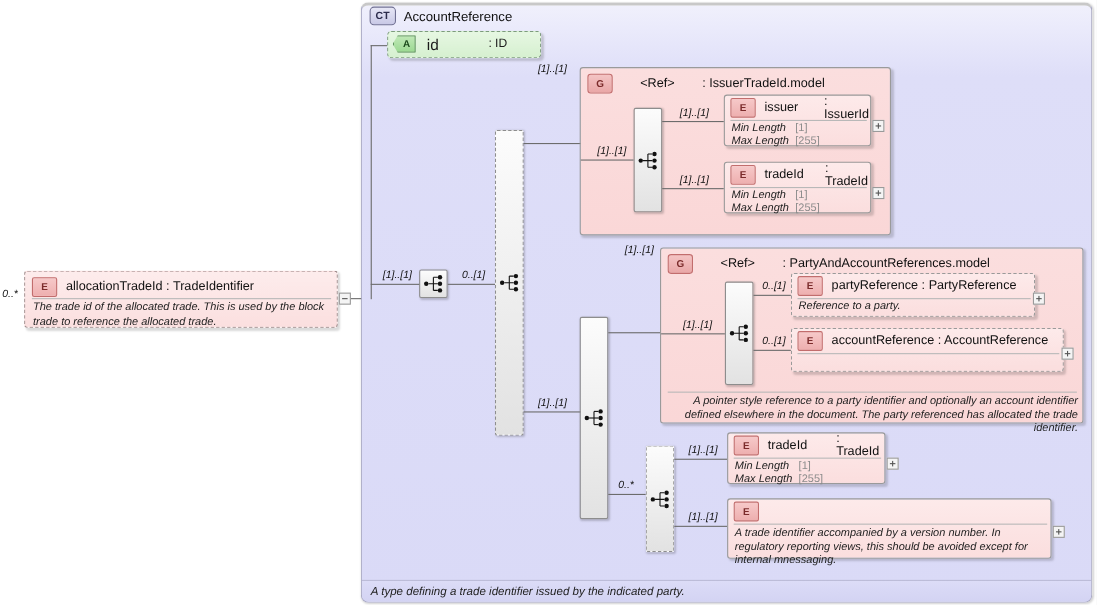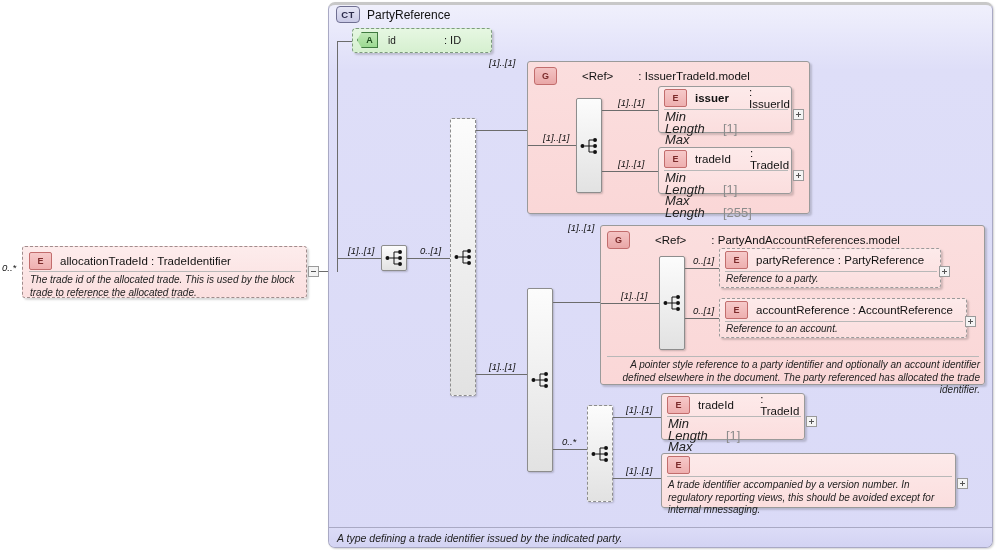--- a/index.html
+++ b/index.html
@@ -46,21 +46,21 @@
   }
   .attr-inner{position:absolute;left:4px;top:3px;display:flex;align-items:center;gap:10px;}
   .ahex{
     width:21px;height:16px;border:1px solid #3f7a3f;
     background:linear-gradient(to bottom,#bfe8b6,#9cd992);
     display:flex;align-items:center;justify-content:center;
     font-size:9px;font-weight:bold;color:#1c4a1c;
     clip-path:polygon(22% 0,100% 0,100% 100%,22% 100%,0 50%);
     padding-left:4px;box-sizing:border-box;
   }
-  .attr-name{font-size:10px;width:46px;}
+  .attr-name{font-size:14px;width:46px;}
   .attr-type{font-size:11px;}
 
   
   .ebox{
     background:linear-gradient(to bottom,#fdeaea,#fbdede);
     border:1px solid #9a9a9a;border-radius:3px;
   }
   .ebox.dashed{border:1px dashed #9a9a9a;}
   .ebox-head{position:relative;height:22px;display:flex;align-items:center;gap:8px;padding-left:5px;}
   .ehex{
@@ -71,21 +71,21 @@
   }
   .ghex{
     width:21px;height:16px;border:1px solid #c26d6d;border-radius:3px;
     background:linear-gradient(to bottom,#f4c4c4,#e9a7a7);
     display:flex;align-items:center;justify-content:center;
     font-size:9px;font-weight:bold;color:#7b2b2b;flex:none;
   }
   .ename{font-size:11.5px;color:#111;}
   .hr{position:absolute;height:1px;background:#b8b8b8;}
   .doc{position:absolute;font-style:italic;font-size:10px;color:#222;line-height:12.5px;}
-  .facets{position:absolute;font-size:13px;line-height:11.5px;}
+  .facets{position:absolute;font-size:10px;line-height:11.5px;}
   .facets i{font-style:italic;color:#222;display:inline-block;width:58px;}
   .facets b{font-weight:normal;color:#8c8c8c;}
 
   
   .gbox{
     background:linear-gradient(to bottom,#fbdede,#fad7d7);
     border:1px solid #9a9a9a;border-radius:3px;
     box-shadow:2px 2px 2px rgba(0,0,0,.17);
     position:absolute;box-sizing:border-box;
   }
@@ -146,21 +146,21 @@
     <div class="hr" style="left:6px;top:24px;width:272px;"></div>
     <div class="doc" style="left:7px;top:27px;width:272px;">The trade id of the allocated trade. This is used by the block trade to reference the allocated trade.</div>
   </div>
   <div class="expander" style="left:308px;top:266px;"></div>
   <div class="ln lnh" style="left:319px;top:271px;width:18px;"></div>
 
   <div class="ct-panel"></div>
 
   <div class="ct-head">
     <span class="tag">CT</span>
-    <span class="ct-title">PartyReference</span>
+    <span class="ct-title">AccountReference</span>
   </div>
 
   <div class="ln lnv" style="left:337px;top:41px;height:231px;"></div>
   <div class="ln lnh" style="left:337px;top:41px;width:15px;"></div>
   <div class="box attr-box">
     <div class="attr-inner">
       <span class="ahex">A</span>
       <span class="attr-name">id</span>
       <span class="attr-type">: ID</span>
     </div>
@@ -228,21 +228,21 @@
 
     <div class="ln lnh" style="left:74px;top:48px;width:56px;position:absolute;height:1px;"></div>
     <div class="card" style="left:90px;top:35px;">[1]..[1]</div>
 
     <div class="ln lnh" style="left:74px;top:109px;width:56px;position:absolute;height:1px;"></div>
     <div class="card" style="left:90px;top:96px;">[1]..[1]</div>
 
     <div class="box ebox" style="left:130px;top:24px;width:134px;height:47px;">
       <div class="ebox-head">
         <span class="ehex">E</span>
-        <span class="ename" style="width:52px;font-weight:bold;">issuer</span>
+        <span class="ename" style="width:52px;">issuer</span>
         <span class="ename">: IssuerId</span>
       </div>
       <div class="hr" style="left:5px;top:22px;width:124px;"></div>
       <div class="facets" style="left:6px;top:24px;">
         <div><i>Min Length</i><b>[1]</b></div>
         <div><i>Max Length</i><b>[255]</b></div>
       </div>
     </div>
     <div class="expander plus" style="left:265px;top:47px;"></div>
 
@@ -318,21 +318,20 @@
       <div class="doc" style="left:6px;top:24px;width:210px;">Reference to a party.</div>
     </div>
     <div class="expander plus" style="left:338px;top:40px;"></div>
 
     <div class="box ebox dashed" style="left:118px;top:72px;width:248px;height:40px;">
       <div class="ebox-head">
         <span class="ehex">E</span>
         <span class="ename">accountReference : AccountReference</span>
       </div>
       <div class="hr" style="left:5px;top:22px;width:238px;"></div>
-      <div class="doc" style="left:6px;top:24px;width:236px;">Reference to an account.</div>
     </div>
     <div class="expander plus" style="left:364px;top:90px;"></div>
 
     <div class="hr" style="left:6px;top:130px;width:372px;"></div>
     <div class="doc" style="left:7px;top:133px;width:372px;text-align:right;">A pointer style reference to a party identifier and optionally an account identifier defined elsewhere in the document. The party referenced has allocated the trade identifier.</div>
   </div>
 
   <div class="ln lnh" style="left:553px;top:449px;width:34px;"></div>
   <div class="card" style="left:562px;top:436px;">0..*</div>
 

